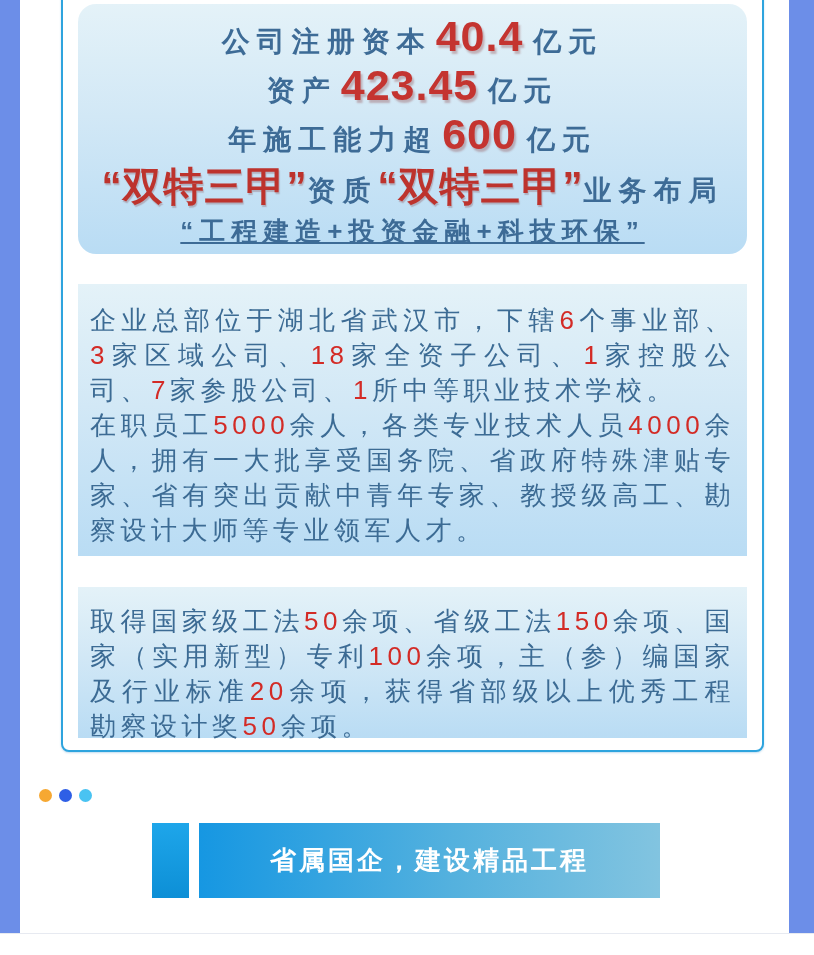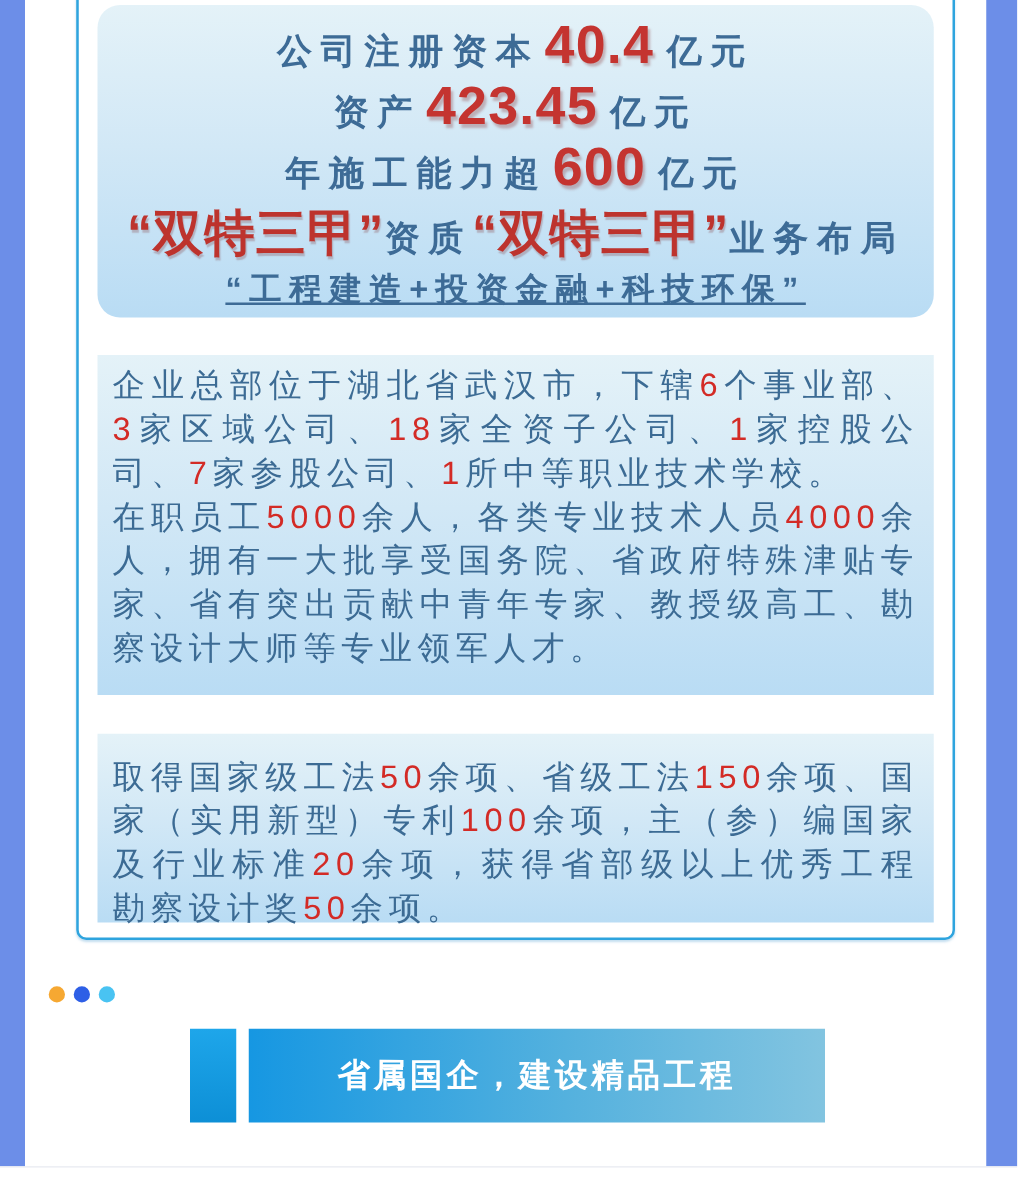--- a/index.html
+++ b/index.html
@@ -37,21 +37,21 @@
     left: 78px; width: 669px;
     background: linear-gradient(180deg, #e4f2f8 0%, #d2e8f6 45%, #b9dcf4 100%);
   }
   .stats-box {
     top: 4px; height: 250px;
     display: flex; flex-direction: column;
     justify-content: space-around;
     padding: 8px 10px;
     border-radius: 18px;
   }
-  .about-box { top: 284px; height: 272px; padding: 7px 12px; }
+  .about-box { top: 284px; height: 272px; padding: 19px 12px; }
   .achievements-box { top: 587px; height: 151px; padding: 17px 12px; }
 
   
   .stats-box .para {
     display: flex; align-items: baseline; justify-content: center;
     white-space: nowrap;
   }
   .stats-box .run-b {
     color: #3d6b96; font-size: 28px; font-weight: bold; letter-spacing: 7px;
   }

